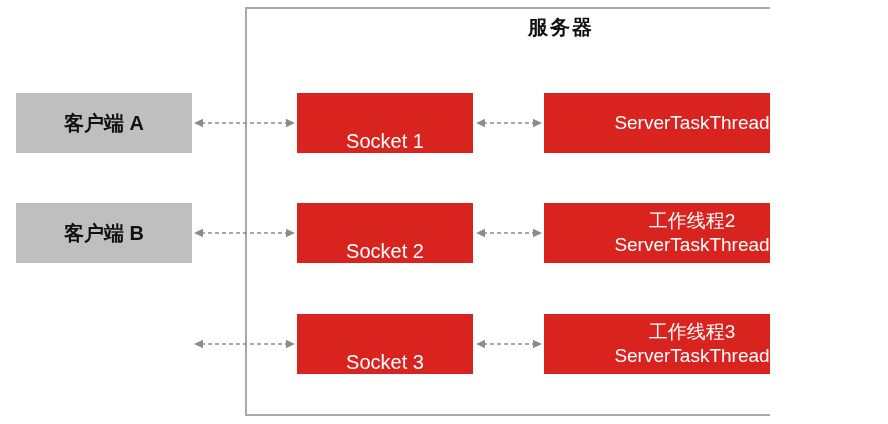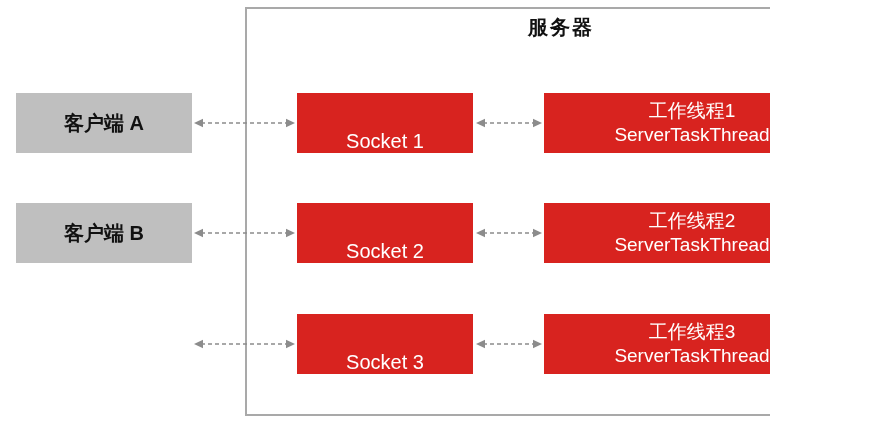--- a/index.html
+++ b/index.html
@@ -101,21 +101,20 @@
     <div class="server-title">服务器</div>
   </div>
 
   <div class="node client row1">
     <span>客户端 A</span>
   </div>
   <div class="node socket row1">
     <span>Socket 1</span>
   </div>
   <div class="node worker row1">
-    <span>工作线程1</span>
     <span>ServerTaskThread</span>
   </div>
 
   <div class="node client row2">
     <span>客户端 B</span>
   </div>
   <div class="node socket row2">
     <span>Socket 2</span>
   </div>
   <div class="node worker row2">

